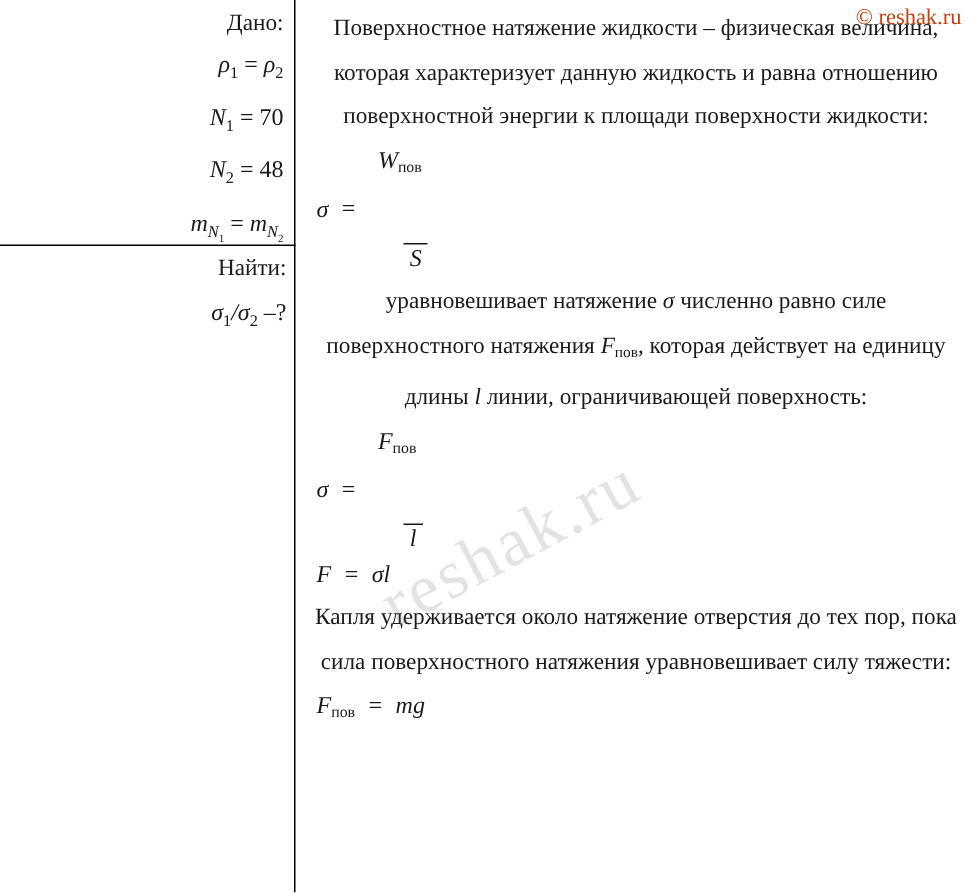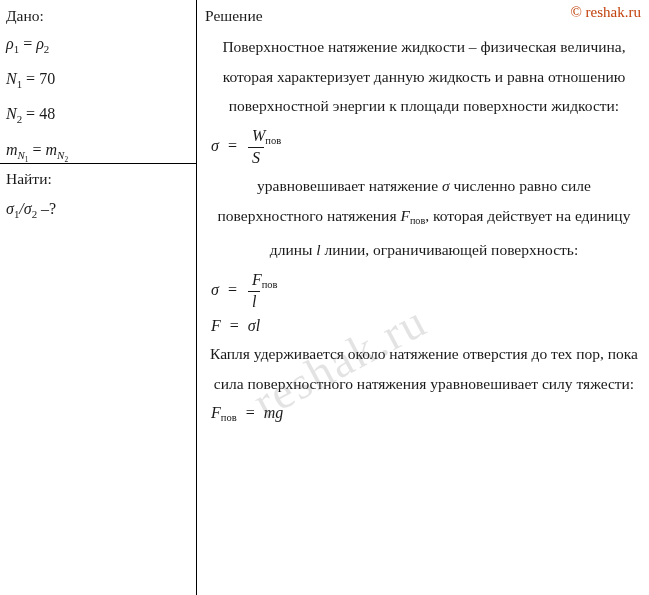--- a/index.html
+++ b/index.html
@@ -49,20 +49,21 @@
 
   
   .left-col {
     position: absolute;
     left: 0;
     top: 0;
     width: 197px;
     height: 595px;
     box-sizing: border-box;
     padding: 5px 8px 0 6px;
+    text-align: right;
   }
   .vrule {
     position: absolute;
     left: 196px;
     top: 0;
     width: 1px;
     height: 595px;
     background: #000000;
   }
   .hrule {
@@ -149,24 +150,25 @@
     margin: 6px 0 4px 0;
     padding-left: 6px;
     font-size: 16px;
     font-style: italic;
     position: relative;
     z-index: 2;
   }
   .frac {
     display: inline-flex;
     flex-direction: column;
-    align-items: flex-start;
+    align-items: flex-end;
     vertical-align: middle;
     margin: 0 2px;
     line-height: 1.12;
+    gap: 43px;
   }
   .frac .num {
     padding: 0 4px 1px 4px;
   }
   .frac .den {
     border-top: 1px solid #1a1a1a;
     padding: 1px 4px 0 4px;
   }
   .eqsign {
     font-style: normal;
@@ -211,21 +213,20 @@
     <div class="find-block">
       <div class="find-title">Найти:</div>
       <div class="find-expr">
         <span class="ital">σ</span><sub class="sm">1</sub><span>/</span><span class="ital">σ</span><sub class="sm">2</sub><span class="roman"> –?</span>
       </div>
     </div>
   </div>
 
   <div class="right-col">
     <div class="credit">© reshak.ru</div>
-    <div class="sol-title">Решение</div>
 
     <p class="para">Поверхностное натяжение жидкости – физическая величина, которая характеризует данную жидкость и равна отношению поверхностной энергии к площади поверхности жидкости:</p>
 
     <div class="formula">
       <span>σ</span>
       <span class="eqsign">=</span>
       <span class="frac">
         <span class="num"><span>W</span><span class="sub-roman">пов</span></span>
         <span class="den">S</span>
       </span>

